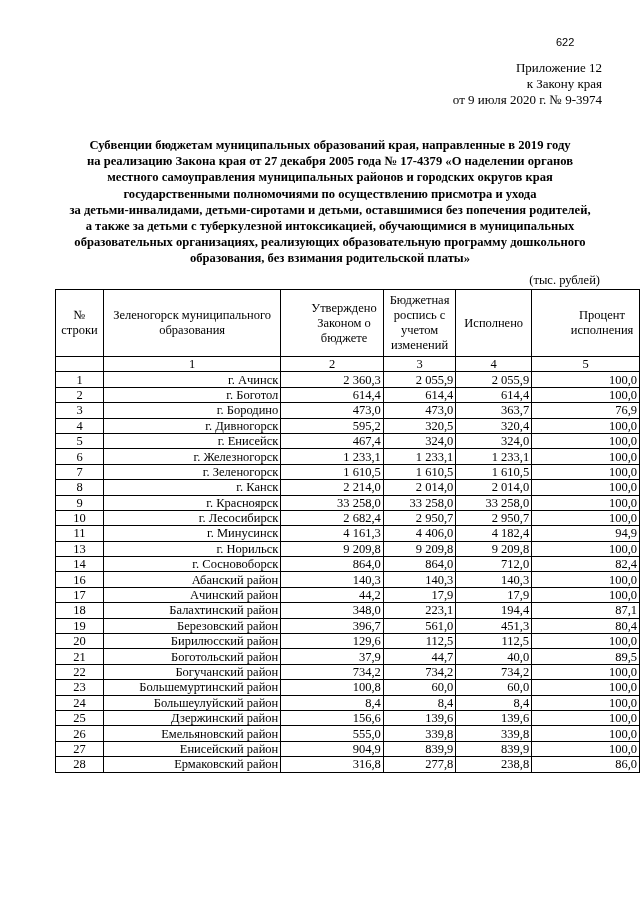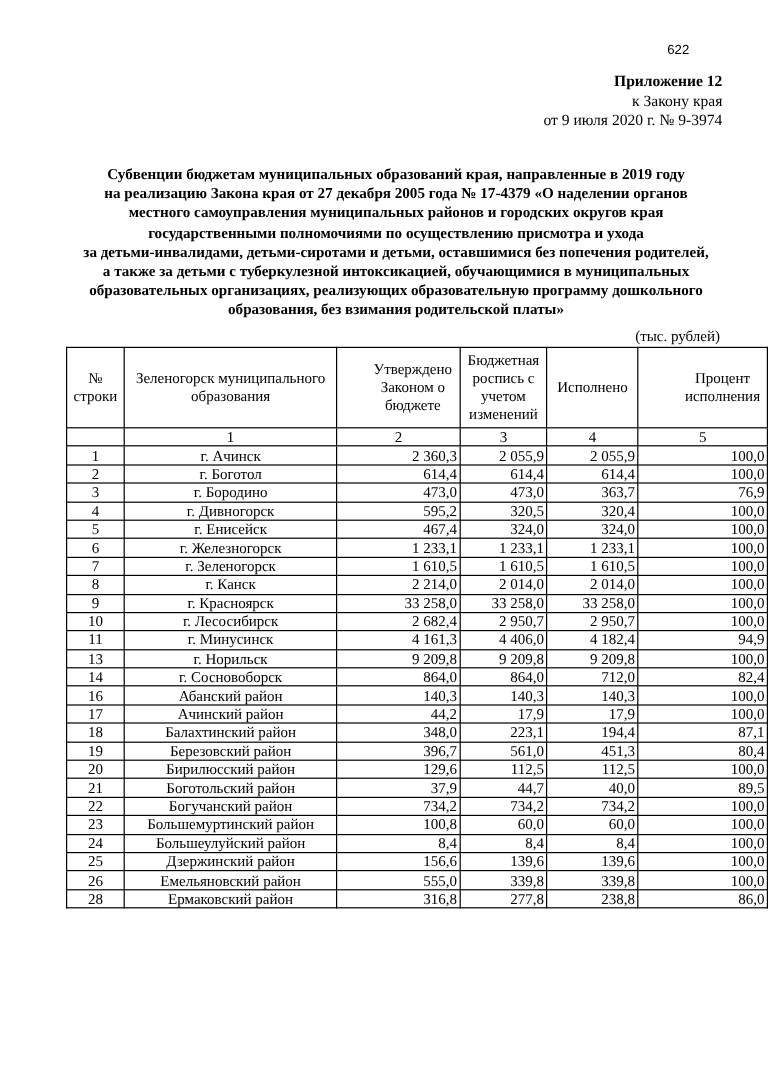--- a/index.html
+++ b/index.html
@@ -1,30 +1,30 @@
 <!DOCTYPE html>
 <html><head>
 <meta charset="utf-8">
 <style>
   html, body { margin: 0; padding: 0; background: #ffffff; }
   body { width: 640px; height: 905px; position: relative; overflow: hidden;
          font-family: "Liberation Serif", serif; color: #000; }
   .page-num { position: absolute; top: 36px; left: 556px; font-family: "Liberation Sans", sans-serif; font-size: 11px; }
   .appendix { position: absolute; right: 38px; top: 60px; text-align: right; font-size: 13px; line-height: 16px; }
-  .appendix .b { font-weight: bold; }
+  .appendix .b { font-weight: normal; }
   .title { position: absolute; left: 40px; width: 580px; top: 137px; text-align: center;
            font-weight: bold; font-size: 12.6px; line-height: 16.2px; }
   .units { position: absolute; right: 40px; top: 273px; font-size: 12.5px; }
   table { position: absolute; left: 55px; top: 289px; border-collapse: collapse; font-size: 12.5px; }
   td, th { border: 1.2px solid #000; padding: 0 3px; }
   th { font-weight: normal; text-align: center; vertical-align: middle; line-height: 15px; height: 66px; }
   tr.numrow td { height: 14.4px; text-align: center; line-height: 14px; padding: 0; }
   tr.data td { height: 14.4px; line-height: 14px; padding: 0 2px; white-space: nowrap; }
   td.c0 { width: 43px; text-align: center; }
-  td.c1 { width: 184px; text-align: center; padding-left: 3px; }
+  td.c1 { width: 184px; text-align: right; padding-left: 3px; }
   td.num { text-align: right; }
   .w0 { width: 43px; } .w1 { width: 184px; } .w2 { width: 74px; padding-left: 27px; } .w3 { width: 68px; } .w4 { width: 73px; } .w5 { width: 70px; padding-left: 36px; }
 </style>
 </head>
 <body>
 
 <div class="page-num">622</div>
 
 <div class="appendix">
   <div class="b">Приложение 12</div>
@@ -251,20 +251,28 @@
       </tr>
       <tr class="data">
         <td class="c0">26</td>
         <td class="c1">Емельяновский район</td>
         <td class="num">555,0</td>
         <td class="num">339,8</td>
         <td class="num">339,8</td>
         <td class="num">100,0</td>
       </tr>
       <tr class="data">
+        <td class="c0">27</td>
+        <td class="c1">Енисейский район</td>
+        <td class="num">904,9</td>
+        <td class="num">839,9</td>
+        <td class="num">839,9</td>
+        <td class="num">100,0</td>
+      </tr>
+      <tr class="data">
         <td class="c0">28</td>
         <td class="c1">Ермаковский район</td>
         <td class="num">316,8</td>
         <td class="num">277,8</td>
         <td class="num">238,8</td>
         <td class="num">86,0</td>
       </tr>
     </tbody>
 </table>
 

